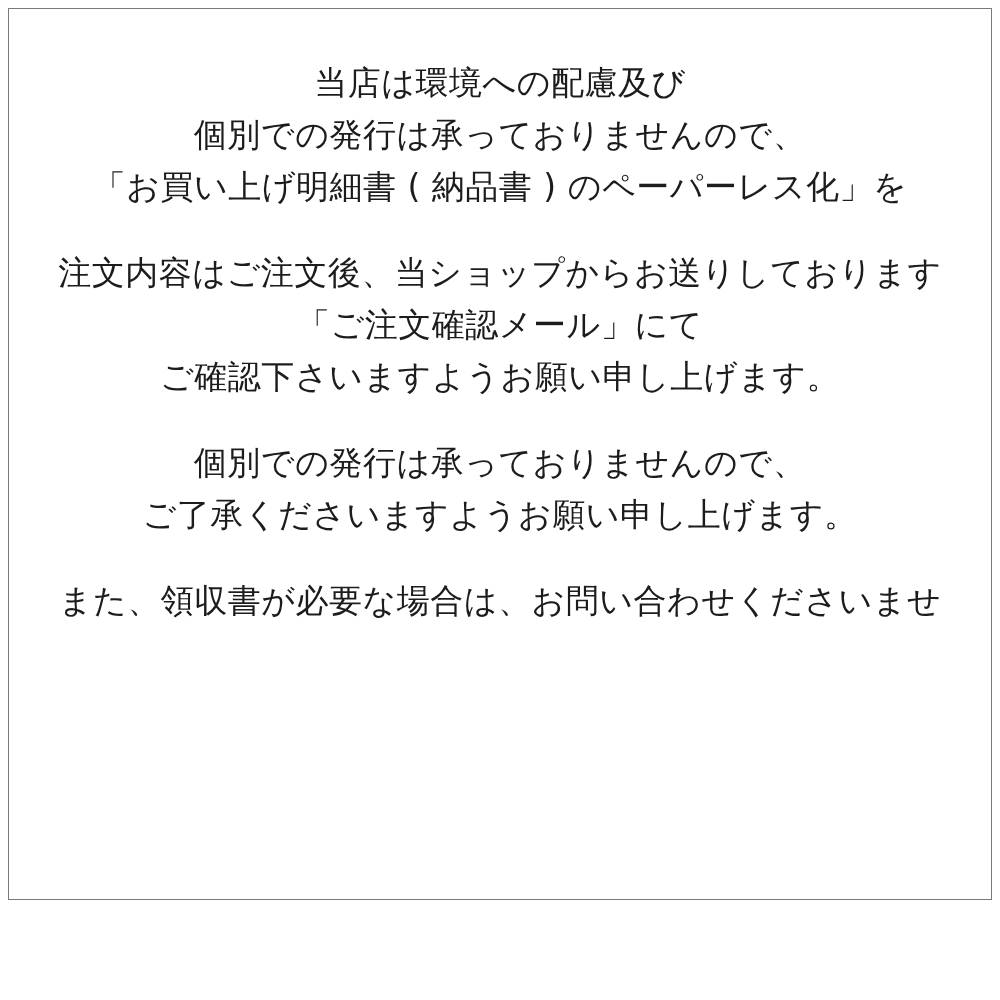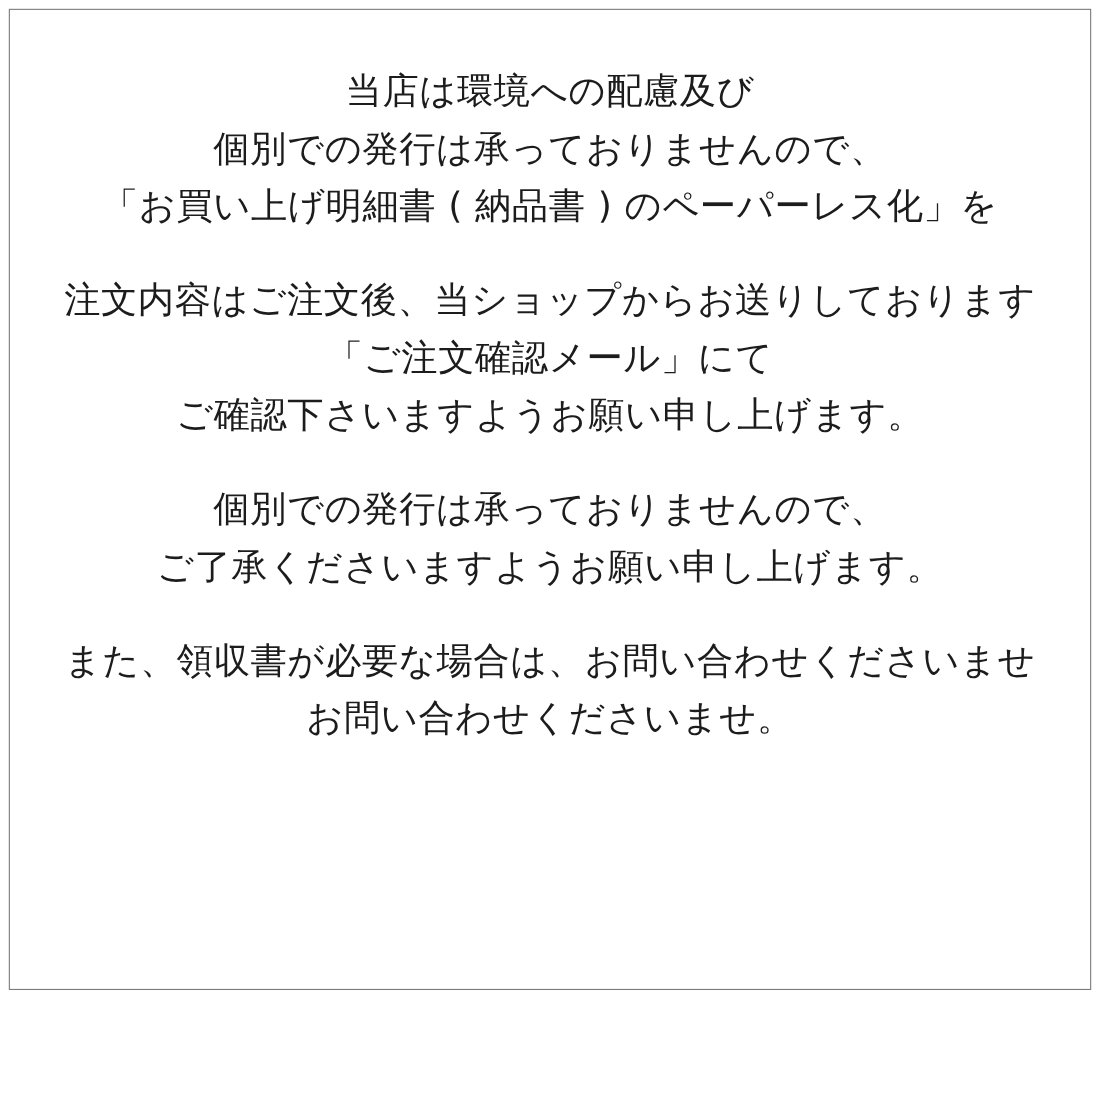--- a/index.html
+++ b/index.html
@@ -98,21 +98,20 @@
         <span class="line">ご確認下さいますようお願い申し上げます。</span>
       </div>
 
       <div class="para">
         <span class="line">個別での発行は承っておりませんので、</span>
         <span class="line">ご了承くださいますようお願い申し上げます。</span>
       </div>
 
       <div class="para">
         <span class="line">また、領収書が必要な場合は、お問い合わせくださいませ</span>
-        <span class="line">お問い合わせくださいませ。</span>
       </div>
 
     </div>
   </div>
 
   <div class="bottom-gutter"></div>
 
 </div>
 
 </body></html>

